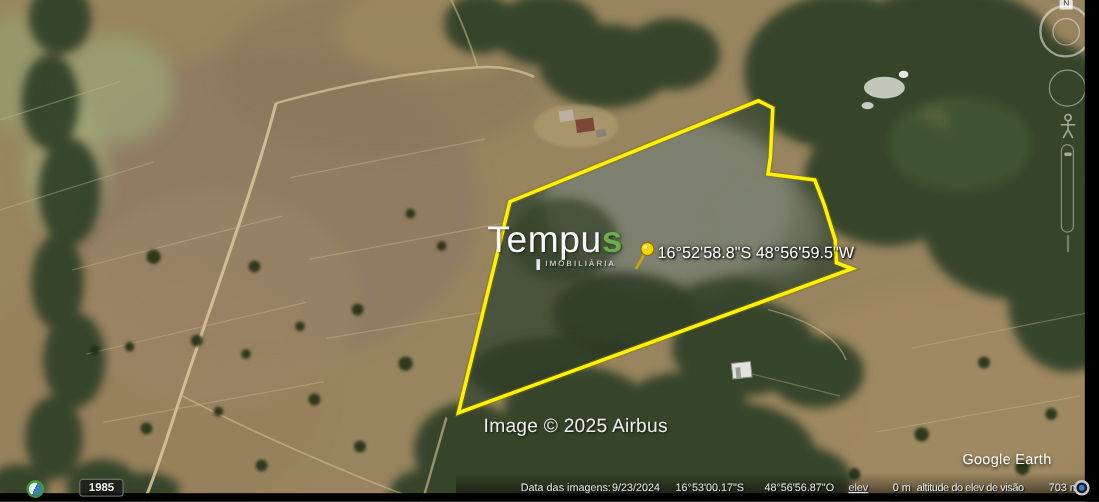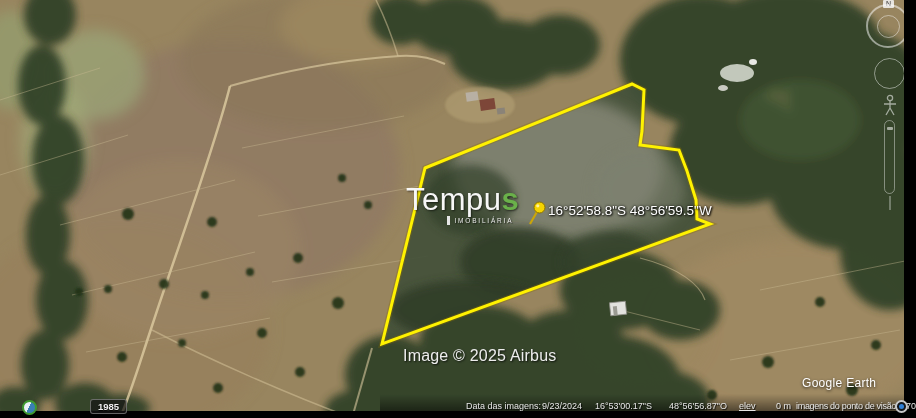--- a/index.html
+++ b/index.html
@@ -37,28 +37,28 @@
   .zoomslider{position:absolute;left:884px;top:120px;width:11px;height:74px;z-index:4;
               border:1.5px solid rgba(255,255,255,.4);border-radius:6px;}
   .zoomknob{width:6px;height:3px;background:rgba(255,255,255,.55);margin:6px auto 0 auto;border-radius:1px;}
   .slidertail{position:absolute;left:889px;top:196px;width:1.5px;height:14px;background:rgba(255,255,255,.3);z-index:4;}
 
   
   .clock{position:absolute;left:22px;top:400px;width:15px;height:15px;border-radius:50%;z-index:6;
          background:linear-gradient(115deg,#eaf3f6 46%,#3a7fb5 46%);border:2px solid #3f9a2f;}
   .chip{position:absolute;left:66px;top:399px;z-index:6;background:rgba(22,22,22,.72);
         border:1px solid rgba(170,170,170,.55);border-radius:3px;padding:1px 7px;
-        font-size:9.5px;font-weight:bold;color:#f0f0f0;text-shadow:0 1px 1px #000;margin-left:24px;}
+        font-size:9.5px;font-weight:bold;color:#f0f0f0;text-shadow:0 1px 1px #000;}
 
   
   .status-grad{position:absolute;left:380px;top:394px;width:536px;height:18px;z-index:5;
                background:linear-gradient(rgba(0,0,0,0),rgba(0,0,0,.5));}
   .status{position:absolute;left:0;top:401px;width:916px;height:11px;z-index:6;
           font-size:9px;color:#e6e6e6;text-shadow:1px 1px 1px rgba(0,0,0,.9);}
-  .status span{position:absolute;white-space:nowrap;margin-left:32px;}
+  .status span{position:absolute;white-space:nowrap;}
   .st-datelabel{left:434px;} .st-date{left:510px;}
   .st-lat{left:563px;} .st-lon{left:637px;}
   .st-elevl{left:707px;text-decoration:underline;} .st-elevv{left:744px;}
   .st-altl{left:764px;letter-spacing:-.3px;} .st-altv{left:874px;}
   .stream{position:absolute;left:895px;top:400px;width:13px;height:13px;border-radius:50%;z-index:7;
           background:#14181d;border:2px solid rgba(230,230,230,.85);}
   .stream::after{content:"";position:absolute;left:2px;top:2px;width:5px;height:5px;border-radius:50%;background:#2f7fd6;}
 
   .gelogo{position:absolute;left:802px;top:376px;z-index:5;font-size:12px;color:#fff;
           letter-spacing:.3px;text-shadow:0 1px 3px rgba(0,0,0,.8);}
@@ -259,18 +259,18 @@
   <div class="edge-right"></div>
   <div class="edge-bottom"></div>
 
   <div class="status">
     <span class="st-datelabel">Data das imagens:</span>
     <span class="st-date">9/23/2024</span>
     <span class="st-lat">16°53'00.17"S</span>
     <span class="st-lon">48°56'56.87"O</span>
     <span class="st-elevl">elev</span>
     <span class="st-elevv">0 m</span>
-    <span class="st-altl">imagens do ponto de visão</span>
+    <span class="st-altl">altitude do elev de visão</span>
     <span class="st-altv">703 m</span>
   </div>
   <div class="stream"></div>
 
 </div>
 
 </body></html>

